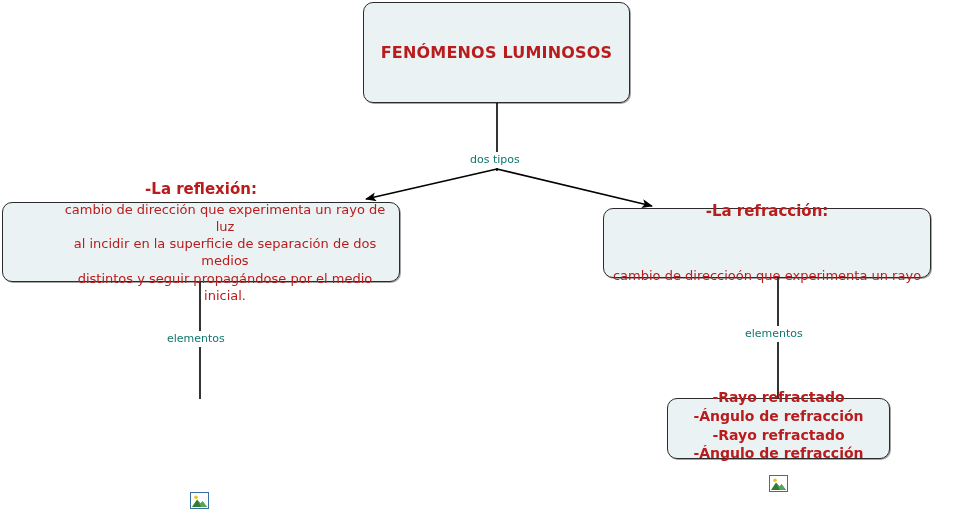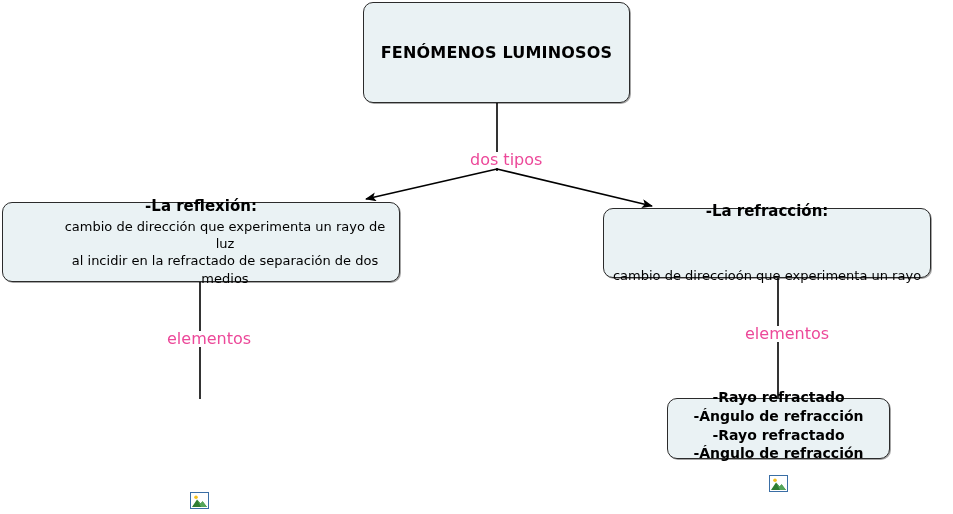--- a/index.html
+++ b/index.html
@@ -32,21 +32,21 @@
     box-sizing: border-box;
     background: #eaf2f4;
     border: 1px solid #2b2b2b;
     border-radius: 10px;
     box-shadow: 1px 1px 0 rgba(0,0,0,0.35);
     display: flex;
     flex-direction: column;
     align-items: center;
     justify-content: center;
     text-align: center;
-    color: #000000;
+    color: #b91c1c;
   }
   .node-title {
     font-weight: bold;
     line-height: 1.25;
   }
   .node-body {
     line-height: 1.32;
   }
   .node-list {
     font-weight: bold;
@@ -99,22 +99,22 @@
     width: 223px;
     height: 61px;
     padding-bottom: 6px;
   }
   #node-elem-refraccion .node-list { font-size: 14px; }
 
   
   .edge-label {
     position: absolute;
     background: #ffffff;
-    color: #ec4899;
-    font-size: 16px;
+    color: #0f766e;
+    font-size: 11px;
     line-height: 14px;
     padding: 1px 4px;
     white-space: nowrap;
     text-align: center;
   }
   #label-dos-tipos { left: 466px; top: 152px; }
   #label-elementos-izq { left: 163px; top: 331px; }
   #label-elementos-der { left: 741px; top: 326px; }
 
   
@@ -158,21 +158,22 @@
   </svg>
 
   <div class="node" id="node-root">
     <div class="node-title">FENÓMENOS LUMINOSOS</div>
   </div>
 
   <div class="node" id="node-reflexion">
     <div class="node-title">-La reflexión:</div>
     <div class="node-body">
       <div>cambio de dirección que experimenta un rayo de luz</div>
-      <div>al incidir en la refractado de separación de dos medios</div>
+      <div>al incidir en la superficie de separación de dos medios</div>
+      <div>distintos y seguir propagándose por el medio inicial.</div>
     </div>
   </div>
 
   <div class="node" id="node-refraccion">
     <div class="node-title">-La refracción:</div>
     <div class="node-body">
       <div>cambio de direccioón que experimenta un rayo</div>
     </div>
   </div>
 

